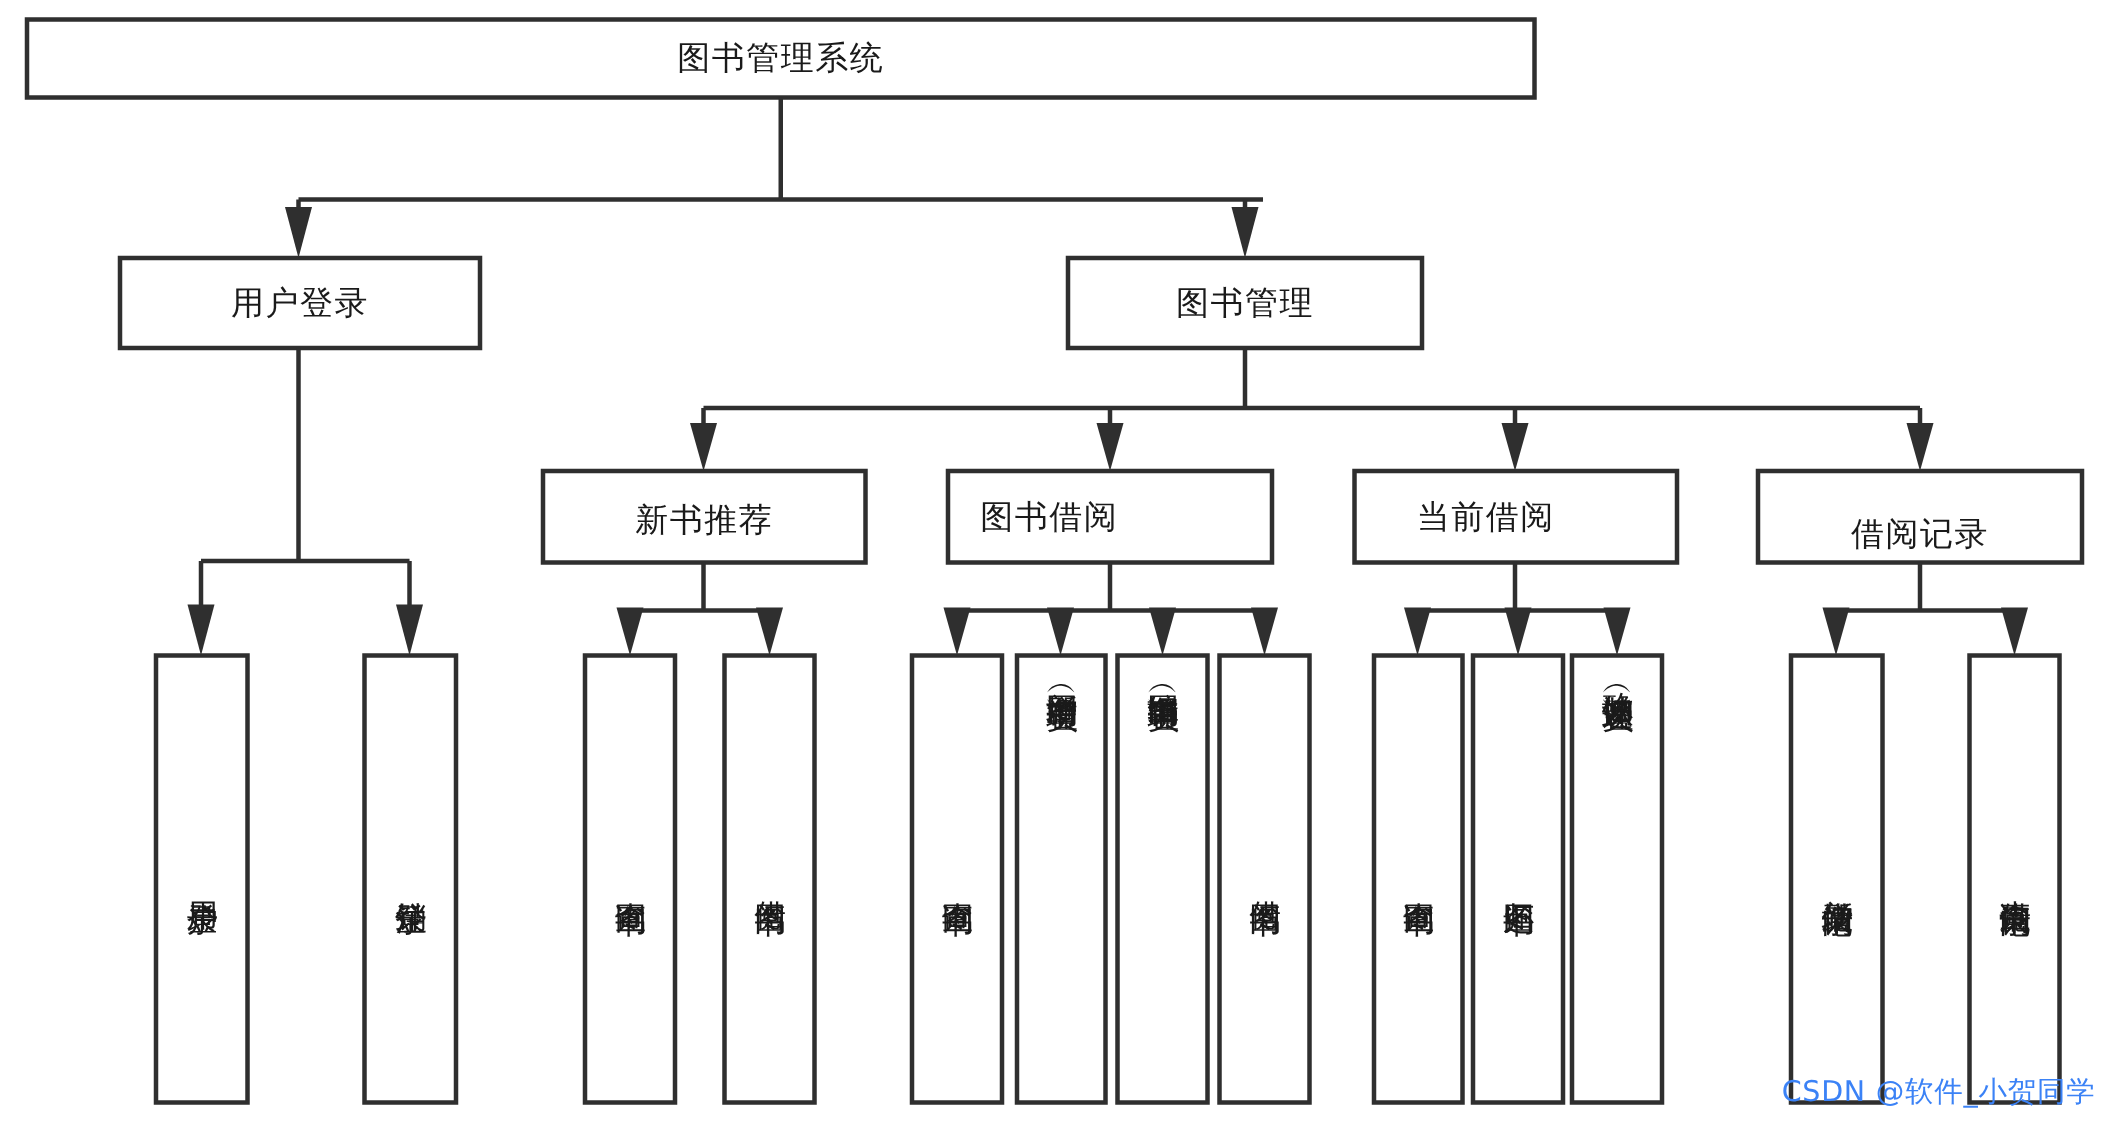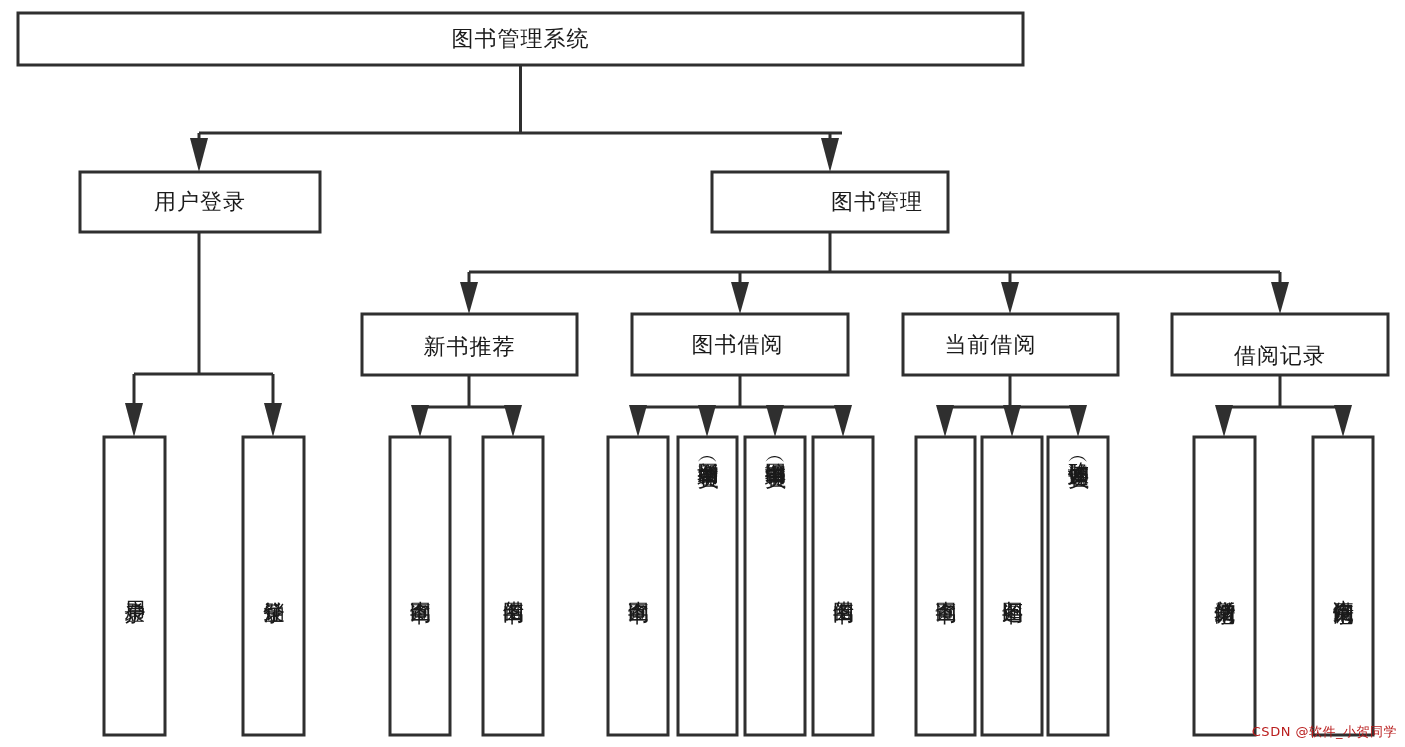--- a/index.html
+++ b/index.html
@@ -66,22 +66,22 @@
     color: #1a1a1a;
     letter-spacing: 1px;
     pointer-events: none;
     white-space: nowrap;
   }
   #watermark {
     position: absolute;
     right: 8px;
     bottom: 6px;
     font-family: "DejaVu Sans", "Liberation Sans", sans-serif;
-    font-size: 13px;
-    color: #b91c1c;
+    font-size: 19px;
+    color: #3b82f6;
     letter-spacing: 0.5px;
     white-space: nowrap;
   }
 </style>
 </head>
 <body>
 
 <div id="diagram-root">
 
   <svg width="1405" height="747" viewBox="0 0 1405 747">
@@ -160,24 +160,24 @@
     <rect class="node-box" x="1048" y="437" width="60" height="298"></rect>
 
     <rect class="node-box" x="1194" y="437" width="61" height="298"></rect>
     <rect class="node-box" x="1313" y="437" width="60" height="298"></rect>
 
   </svg>
 
   <div class="hbox-label" style="left:18px; top:13px; width:1005px; height:52px;">图书管理系统</div>
 
   <div class="hbox-label" style="left:80px; top:172px; width:240px; height:60px;">用户登录</div>
-  <div class="hbox-label" style="left:712px; top:172px; width:236px; height:60px;margin-left:47px;">图书管理</div>
+  <div class="hbox-label" style="left:712px; top:172px; width:236px; height:60px;">图书管理</div>
 
   <div class="hbox-label" style="left:362px; top:314px; width:215px; height:66px;">新书推荐</div>
-  <div class="hbox-label" style="left:638px; top:314px; width:199px; height:61px;border-radius:11px;">图书借阅</div>
+  <div class="hbox-label" style="left:600px; top:314px; width:199px; height:61px;border-radius:11px;">图书借阅</div>
   <div class="hbox-label" style="left:903px; top:314px; width:175px; height:61px;">当前借阅</div>
   <div class="hbox-label" style="left:1172px; top:325px; width:216px; height:61px;">借阅记录</div>
 
   <div class="vert-label-wrap" style="left:104px; top:437px; width:61px; height:298px; align-items:center;">
     <span>用户登录</span>
   </div>
   <div class="vert-label-wrap" style="left:243px; top:437px; width:61px; height:298px; align-items:center;">
     <span>注销登录</span>
   </div>
 

